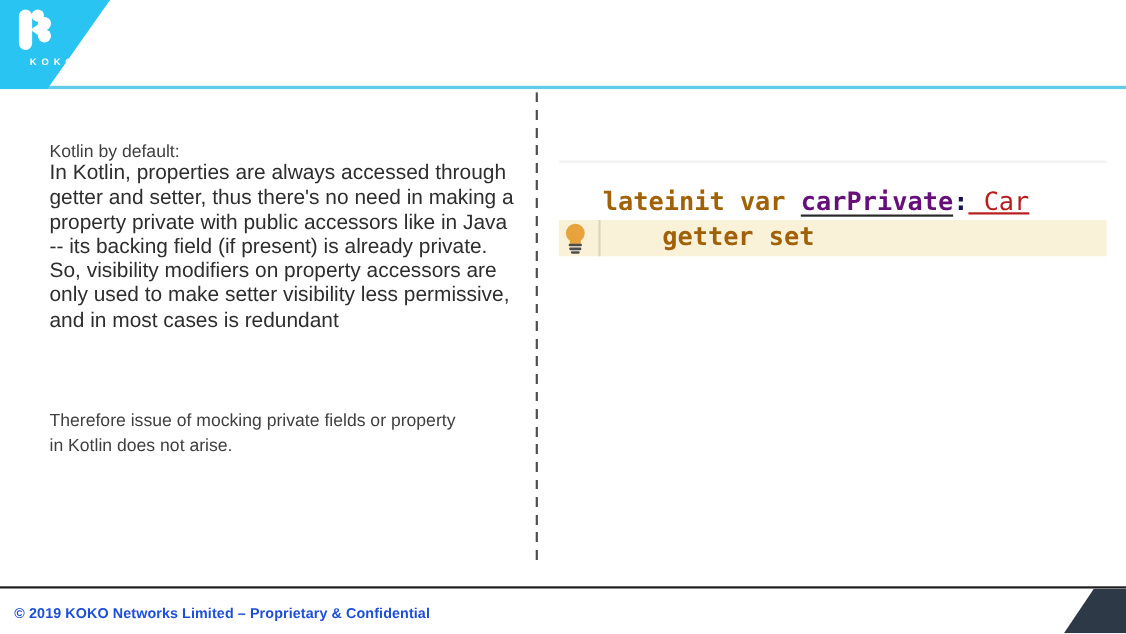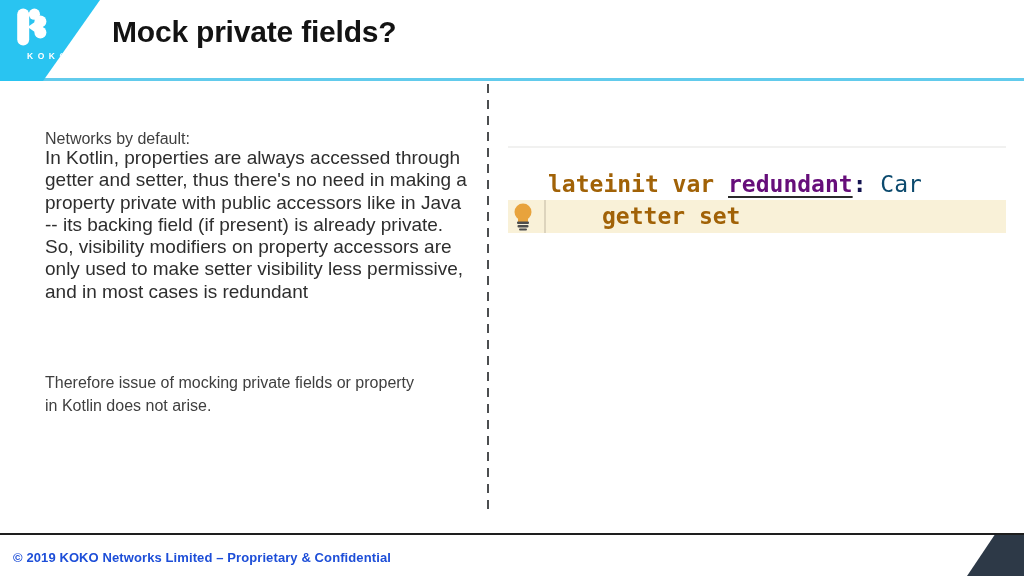--- a/index.html
+++ b/index.html
@@ -64,21 +64,21 @@
     position:absolute;left:0;right:0;top:52px;height:33px;line-height:33px;
     background:#F9F1D8;white-space:pre;
   }
   .kw{color:#a16207;white-space:pre;}
   .prop{
     color:#660E7A;white-space:pre;
     text-decoration:underline;text-decoration-color:#2a2a2a;
     text-decoration-thickness:2px;text-underline-offset:4px;
   }
   .colon{color:#131350;white-space:pre;}
-  .type{color:#0c4a6e;font-weight:400;white-space:pre;}
+  .type{color:#b91c1c;font-weight:400;white-space:pre;text-decoration:underline;}
   .line2-text{position:absolute;left:94px;top:0;}
   .indent-guide{
     position:absolute;left:36px;top:0;width:2px;height:100%;
     background:#ddd4bd;
   }
   .bulb{position:absolute;left:4px;top:2px;}
 
   
   .footer-rule{
     position:absolute;left:0;top:533px;width:1024px;height:2px;background:#1e1e1e;
@@ -102,38 +102,37 @@
     <div class="logo-plate">
       <svg class="logo-mark" viewBox="0 0 100 100" xmlns="http://www.w3.org/2000/svg">
         <rect x="8" y="4" width="30" height="92" rx="15" fill="#ffffff"></rect>
         <circle cx="51" cy="18" r="14" fill="#ffffff"></circle>
         <circle cx="66" cy="36" r="15" fill="#ffffff"></circle>
         <circle cx="66" cy="64" r="15" fill="#ffffff"></circle>
         <polygon points="34,50 72,24 72,76" fill="#ffffff"></polygon>
       </svg>
       <div class="logo-word">KOKO</div>
     </div>
-    <h1 class="page-title">Mock private fields?</h1>
   </header>
 
-  <p class="intro">Networks by default:</p>
+  <p class="intro">Kotlin by default:</p>
   <p class="bold-para">In Kotlin, properties are always accessed through
 getter and setter, thus there's no need in making a
 property private with public accessors like in Java
 -- its backing field (if present) is already private.
 So, visibility modifiers on property accessors are
 only used to make setter visibility less permissive,
 and in most cases is redundant</p>
   <p class="conclusion">Therefore issue of mocking private fields or property
 in Kotlin does not arise.</p>
 
   <div class="divider"></div>
 
   <section class="code-panel">
-    <div class="code-line1"><span class="kw">lateinit var </span><span class="prop">redundant</span><span class="colon">:</span><span class="type"> Car</span></div>
+    <div class="code-line1"><span class="kw">lateinit var </span><span class="prop">carPrivate</span><span class="colon">:</span><span class="type"> Car</span></div>
     <div class="code-line2">
       <svg class="bulb" width="22" height="30" viewBox="0 0 22 30" xmlns="http://www.w3.org/2000/svg">
         <circle cx="11" cy="10" r="8.5" fill="#E8A33C"></circle>
         <rect x="6" y="15" width="10" height="5" fill="#E8A33C"></rect>
         <rect x="5" y="19.5" width="12" height="2.4" rx="1" fill="#4d4d4d"></rect>
         <rect x="5.5" y="23" width="11" height="2.4" rx="1" fill="#4d4d4d"></rect>
         <rect x="7" y="26.4" width="8" height="2.2" rx="1" fill="#4d4d4d"></rect>
       </svg>
       <span class="indent-guide"></span>
       <span class="line2-text kw">getter set</span>

